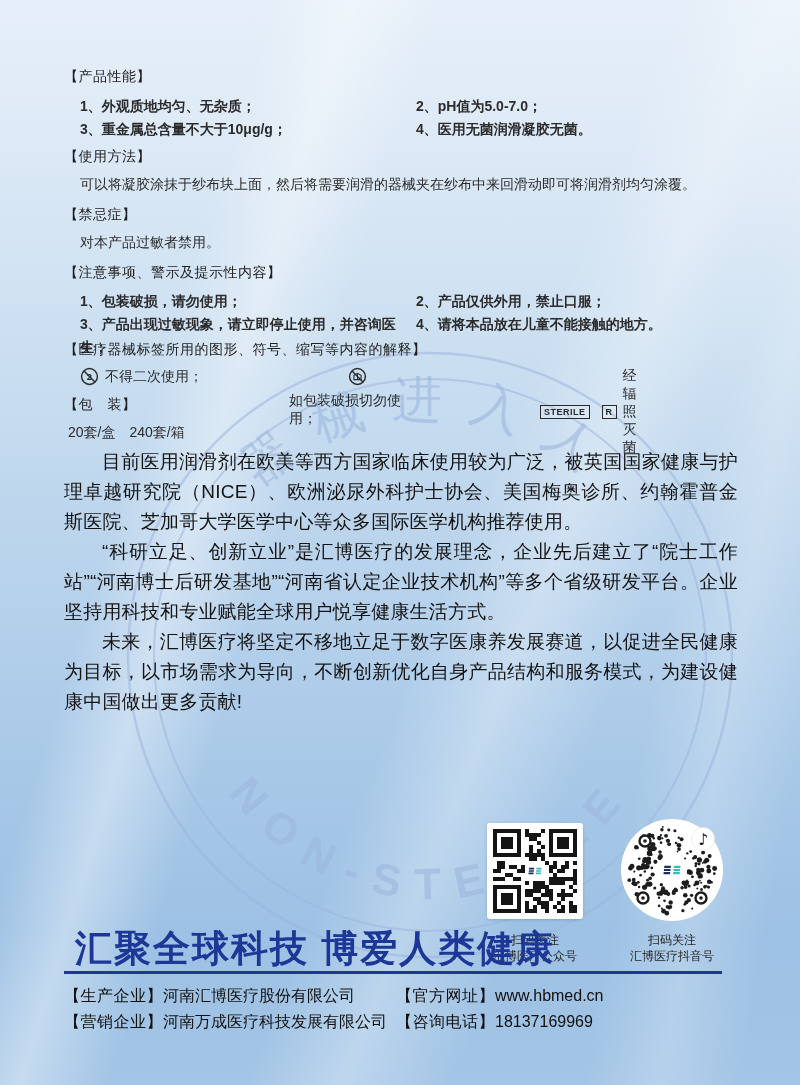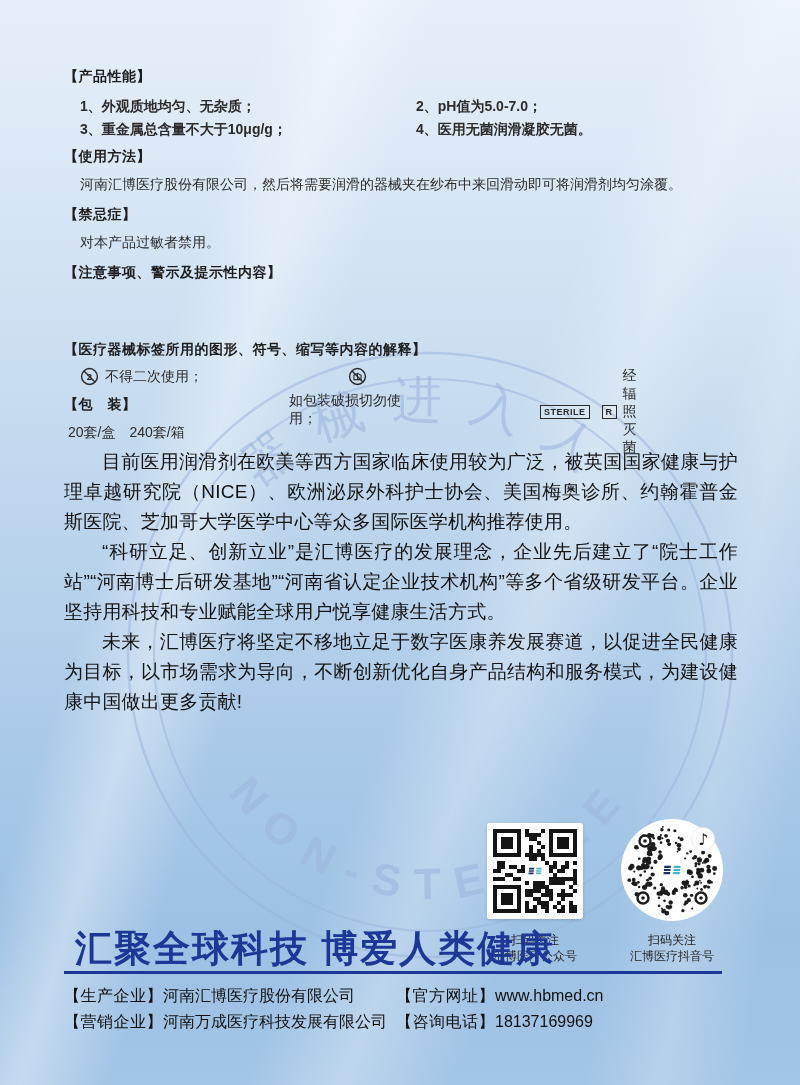--- a/index.html
+++ b/index.html
@@ -10,21 +10,21 @@
   }
   .streaks{position:absolute;inset:0;pointer-events:none;
     background:
       linear-gradient(107deg,rgba(255,255,255,0) 24%,rgba(255,255,255,.38) 31%,rgba(255,255,255,0) 39%),
       linear-gradient(112deg,rgba(255,255,255,0) 55%,rgba(255,255,255,.30) 63%,rgba(255,255,255,0) 72%),
       linear-gradient(100deg,rgba(255,255,255,0) 78%,rgba(255,255,255,.22) 86%,rgba(255,255,255,0) 94%);
   }
   .wm{position:absolute;left:0;top:0;pointer-events:none;}
   .content{position:absolute;left:64px;top:0;width:672px;color:#262626;}
   .abs{position:absolute;}
-  .sec-title{font-size:14px;font-weight:bold;color:#1e1e1e;letter-spacing:.5px;}
+  .sec-title{font-size:14px;font-weight:normal;color:#1e1e1e;letter-spacing:.5px;}
   .body-text{font-size:14px;color:#2b2b2b;line-height:22px;}
   .grid2{display:grid;grid-template-columns:336px 1fr;row-gap:0;padding-left:16px;}
   .grid2 .body-text{line-height:23px;font-weight:bold;}
   .sym-row{position:relative;height:26px;}
   .sym-item{position:absolute;top:0;display:flex;align-items:center;gap:6px;font-size:14px;color:#2b2b2b;}
   .sym-icon{width:19px;height:19px;display:inline-block;}
   .badge{display:inline-flex;gap:12px;}
   .badge .bx{border:1.6px solid #2a2a2a;color:#2a2a2a;font-size:9px;font-weight:bold;
     padding:1px 3px;line-height:10px;letter-spacing:.5px;background:rgba(255,255,255,.15);}
   .paras{position:absolute;left:64px;top:447px;width:674px;}
@@ -68,30 +68,36 @@
       <div class="grid2" style="margin-top:9px;">
         <div class="body-text">1、外观质地均匀、无杂质；</div>
         <div class="body-text">2、pH值为5.0-7.0；</div>
         <div class="body-text">3、重金属总含量不大于10μg/g；</div>
         <div class="body-text">4、医用无菌润滑凝胶无菌。</div>
       </div>
     </div>
 
     <div class="abs" style="top:148px;left:0;">
       <div class="sec-title">【使用方法】</div>
-      <div class="body-text" style="margin-top:7px;padding-left:16px;">河南汇博医疗股份有限公司，然后将需要润滑的器械夹在纱布中来回滑动即可将润滑剂均匀涂覆。</div>
+      <div class="body-text" style="margin-top:7px;padding-left:16px;">可以将凝胶涂抹于纱布块上面，然后将需要润滑的器械夹在纱布中来回滑动即可将润滑剂均匀涂覆。</div>
     </div>
 
     <div class="abs" style="top:206px;left:0;">
       <div class="sec-title">【禁忌症】</div>
       <div class="body-text" style="margin-top:7px;padding-left:16px;">对本产品过敏者禁用。</div>
     </div>
 
     <div class="abs" style="top:264px;left:0;">
       <div class="sec-title">【注意事项、警示及提示性内容】</div>
+      <div class="grid2" style="margin-top:8px;">
+        <div class="body-text">1、包装破损，请勿使用；</div>
+        <div class="body-text">2、产品仅供外用，禁止口服；</div>
+        <div class="body-text">3、产品出现过敏现象，请立即停止使用，并咨询医生；</div>
+        <div class="body-text">4、请将本品放在儿童不能接触的地方。</div>
+      </div>
     </div>
 
     <div class="abs" style="top:341px;left:0;">
       <div class="sec-title">【医疗器械标签所用的图形、符号、缩写等内容的解释】</div>
       <div class="sym-row" style="margin-top:8px;">
         <div class="sym-item" style="left:16px;">
           <svg class="sym-icon" viewBox="0 0 24 24">
             <circle cx="12" cy="12" r="10" fill="none" stroke="#2a2a2a" stroke-width="1.8"></circle>
             <text x="12" y="16.5" font-size="12" font-weight="bold" fill="#2a2a2a" text-anchor="middle" font-family="Liberation Sans, DejaVu Sans, sans-serif">2</text>
             <line x1="4.8" y1="4.8" x2="19.2" y2="19.2" stroke="#2a2a2a" stroke-width="1.8"></line>

